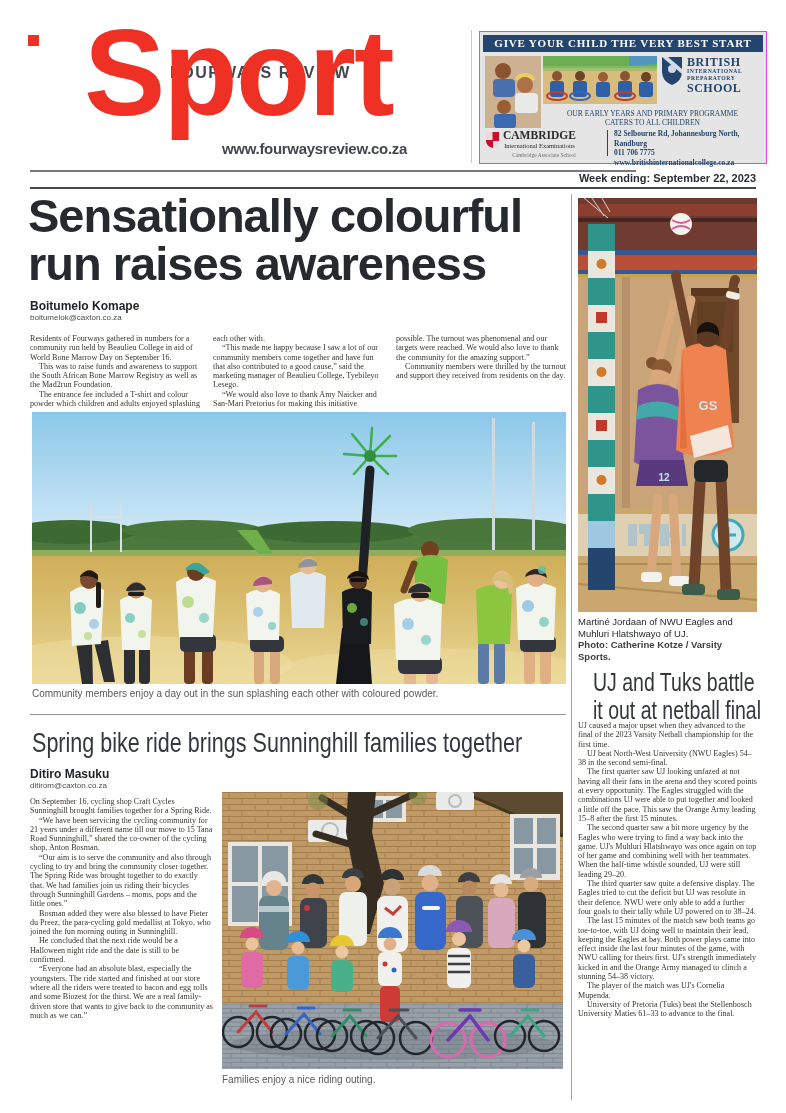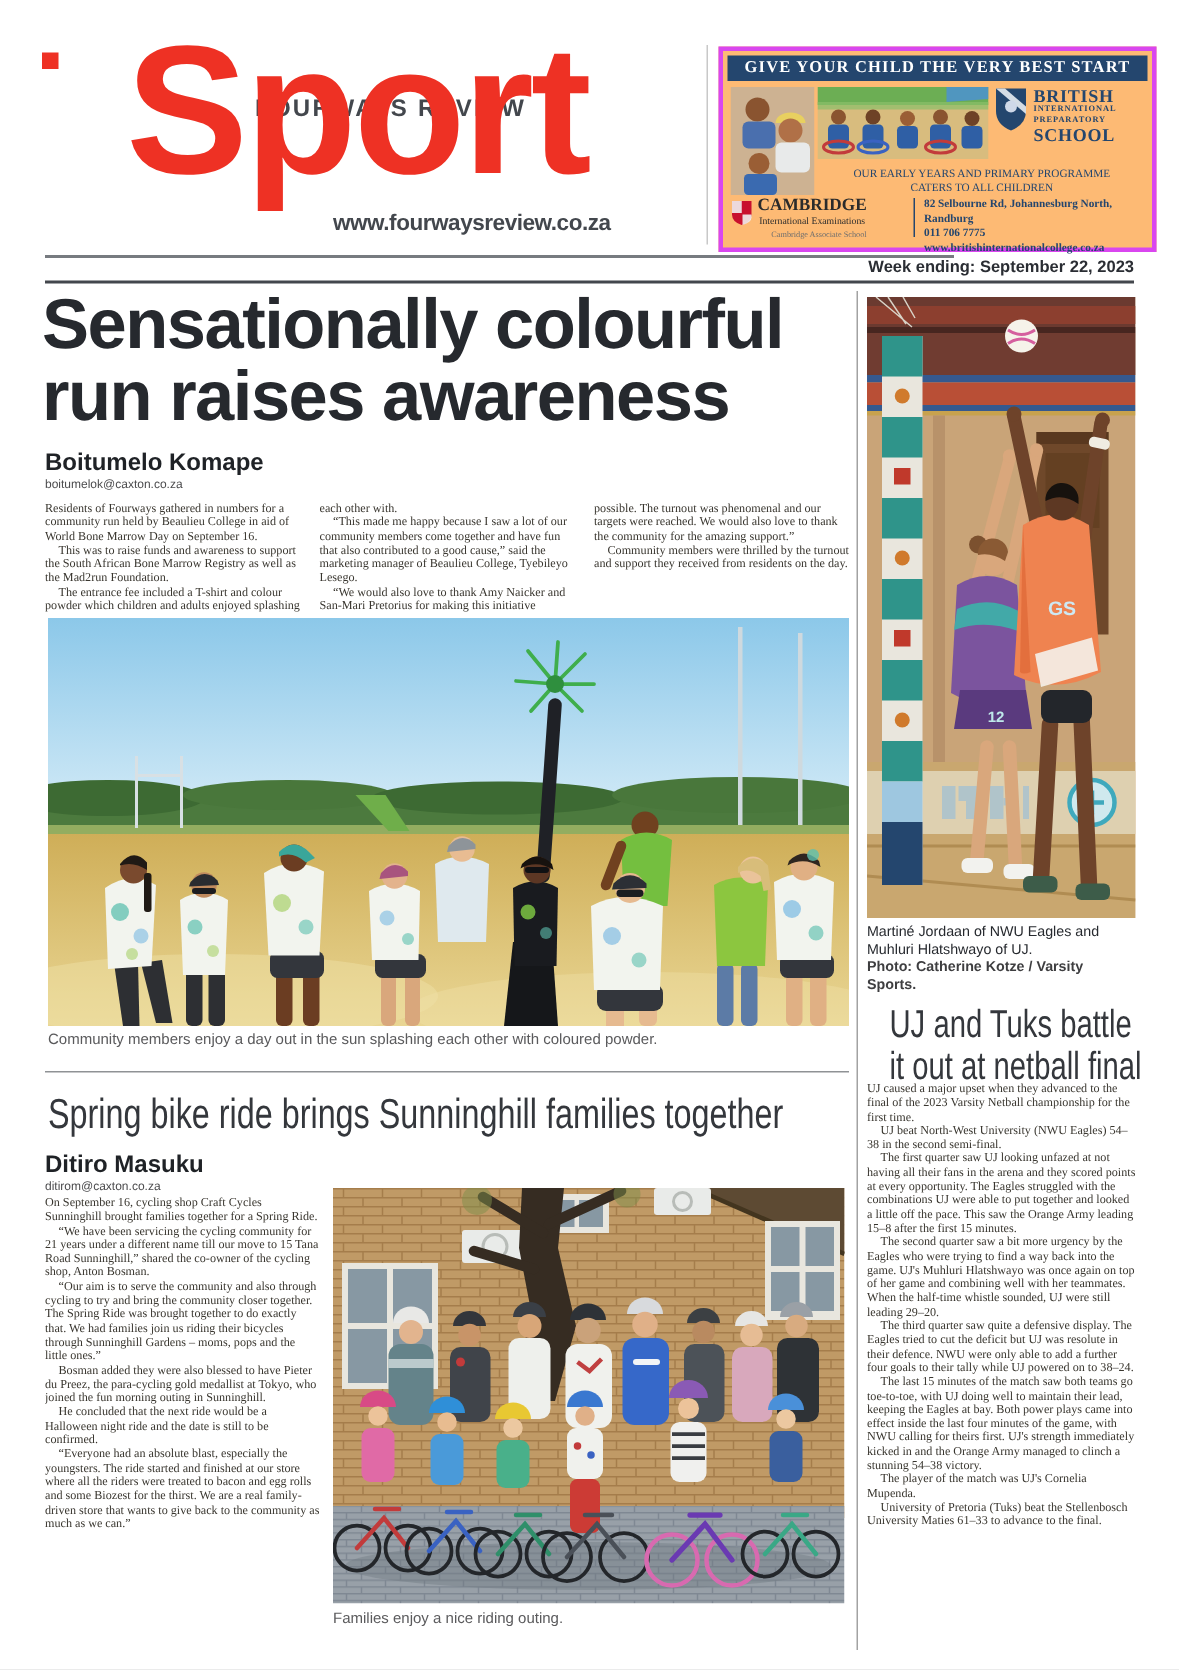--- a/index.html
+++ b/index.html
@@ -12,21 +12,21 @@
   .red-square{left:28px;top:35px;width:11px;height:11px;background:var(--brand-red,#ee3124);}
   .kicker{left:170px;top:33px;font-size:16px;font-weight:700;letter-spacing:1.5px;color:#43474d;margin-top:31px;}
   .sport{left:84px;top:12px;font-size:122px;line-height:1;font-weight:700;letter-spacing:-2px;color:var(--brand-red,#ee3124);}
   .mast-url{left:222px;top:140px;font-size:15px;font-weight:700;letter-spacing:-0.3px;color:#43474d;}
   .mast-rule{left:30px;top:170px;width:606px;height:2px;background:#777b80;}
   .dateline{right:30px;top:172px;font-size:11px;font-weight:700;color:#2a2d33;}
   .page-rule{left:30px;top:187px;width:726px;height:2px;background:#43474d;}
   .ad-divider{left:471px;top:30px;width:1px;height:133px;background:#c8c8c8;}
 
   
-  .ad{left:479px;top:31px;width:286px;height:131px;border:3px solid #d946ef;background:#fdba74;}
+  .ad{left:479px;top:31px;width:286px;height:131px;border:1px solid #d946ef;background:#e5e5e5;}
   .ad *{font-family:"Liberation Serif",serif;}
   .ad-banner{position:absolute;left:3px;top:3px;right:3px;height:17px;background:var(--ad-navy,#24466e);
              color:#fff;font-weight:700;font-size:11px;line-height:17px;text-align:center;letter-spacing:0.8px;}
   .ad-photo-a{position:absolute;left:5px;top:24px;width:56px;height:72px;}
   .ad-photo-b{position:absolute;left:63px;top:24px;width:114px;height:48px;}
   .ad-logo{position:absolute;left:180px;top:24px;width:102px;display:flex;gap:3px;align-items:flex-start;}
   .bips-name{color:var(--ad-navy,#24466e);line-height:1;}
   .bips-big{font-size:12px;font-weight:700;letter-spacing:0.5px;}
   .bips-small{font-size:5.6px;font-weight:700;letter-spacing:0.6px;margin:1px 0;}
   .ad-tagline{position:absolute;left:63px;top:77px;width:219px;text-align:center;
@@ -40,21 +40,21 @@
   .ad-contact{position:absolute;left:134px;top:97px;color:var(--ad-navy,#24466e);font-weight:700;
               font-size:7.5px;line-height:9.5px;}
 
   
   .h1{left:28px;top:192px;width:545px;margin:0;font-size:47px;line-height:48px;font-weight:700;
       letter-spacing:-1px;color:#26292e;}
   .h2{left:577px;top:652px;width:185px;margin:16px;font-size:26px;line-height:28px;font-weight:400;color:#34373c;}
   .h2 .squeeze{transform:scaleX(0.75);}
   .h3{left:28px;top:724px;width:540px;margin:4px;font-size:28px;line-height:30px;font-weight:400;color:#34373c;}
   .h3 .squeeze{transform:scaleX(0.77);}
-  .by-name{font-size:16px;font-weight:700;color:#1f2226;line-height:1.1;}
+  .by-name{font-size:12px;font-weight:700;color:#1f2226;line-height:1.1;}
   .by-mail{font-size:8px;color:#4c4c4e;line-height:1.2;}
   .by1{left:30px;top:300px;}
   .by3{left:30px;top:768px;}
   .serif{font-family:"Liberation Serif",serif;font-size:8.1px;line-height:9.3px;color:#39362f;}
   .serif p{margin:0;text-indent:9px;}
   .serif p:first-child{text-indent:0;}
   .cols{left:30px;top:334px;width:536px;height:80px;column-count:3;column-gap:13px;overflow:hidden;}
   .body2{left:578px;top:721px;width:179px;height:376px;overflow:hidden;}
   .body3{left:30px;top:797px;width:183px;height:292px;overflow:hidden;}
 

